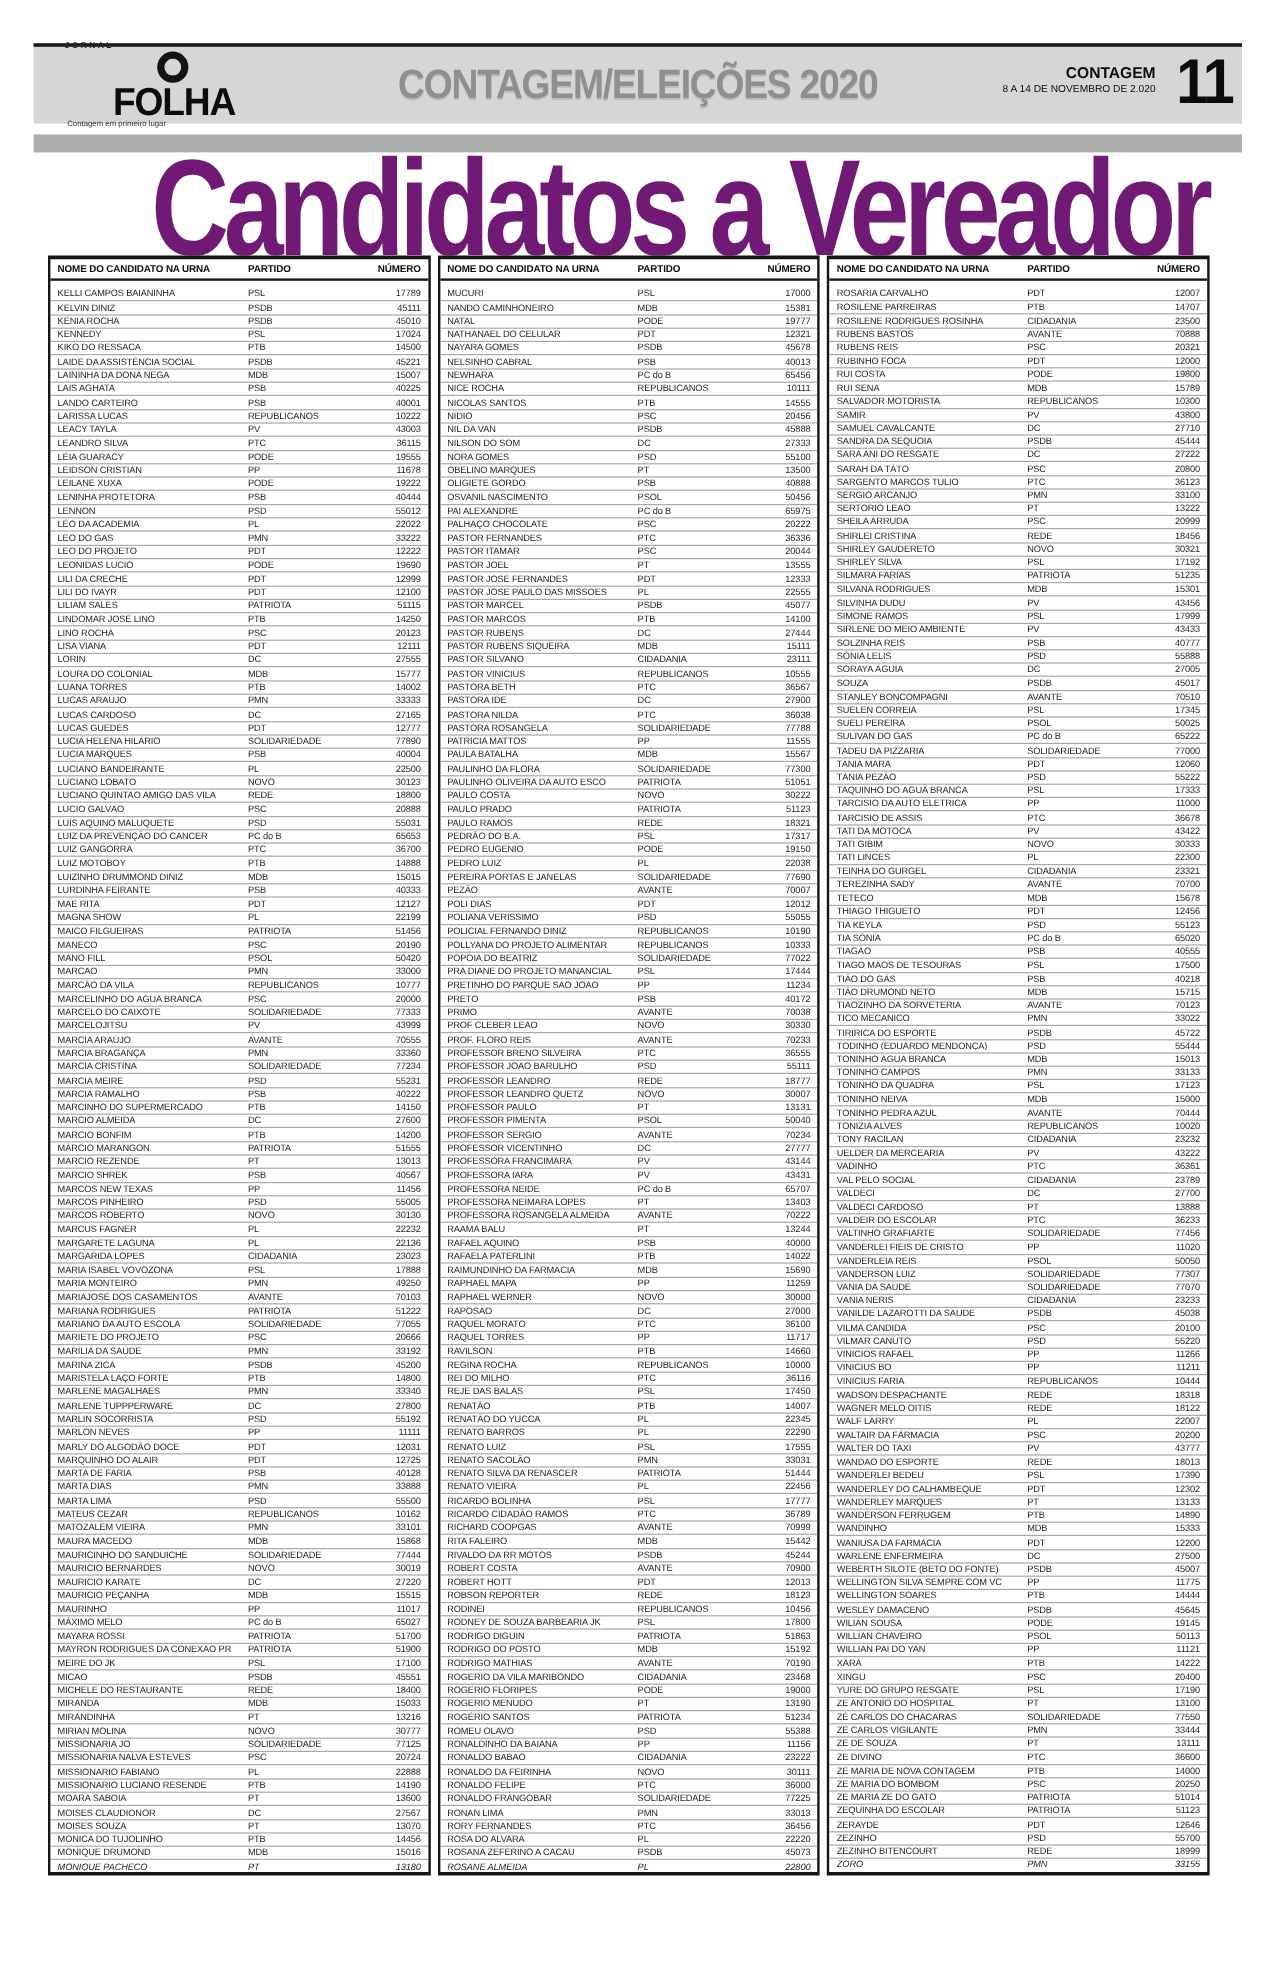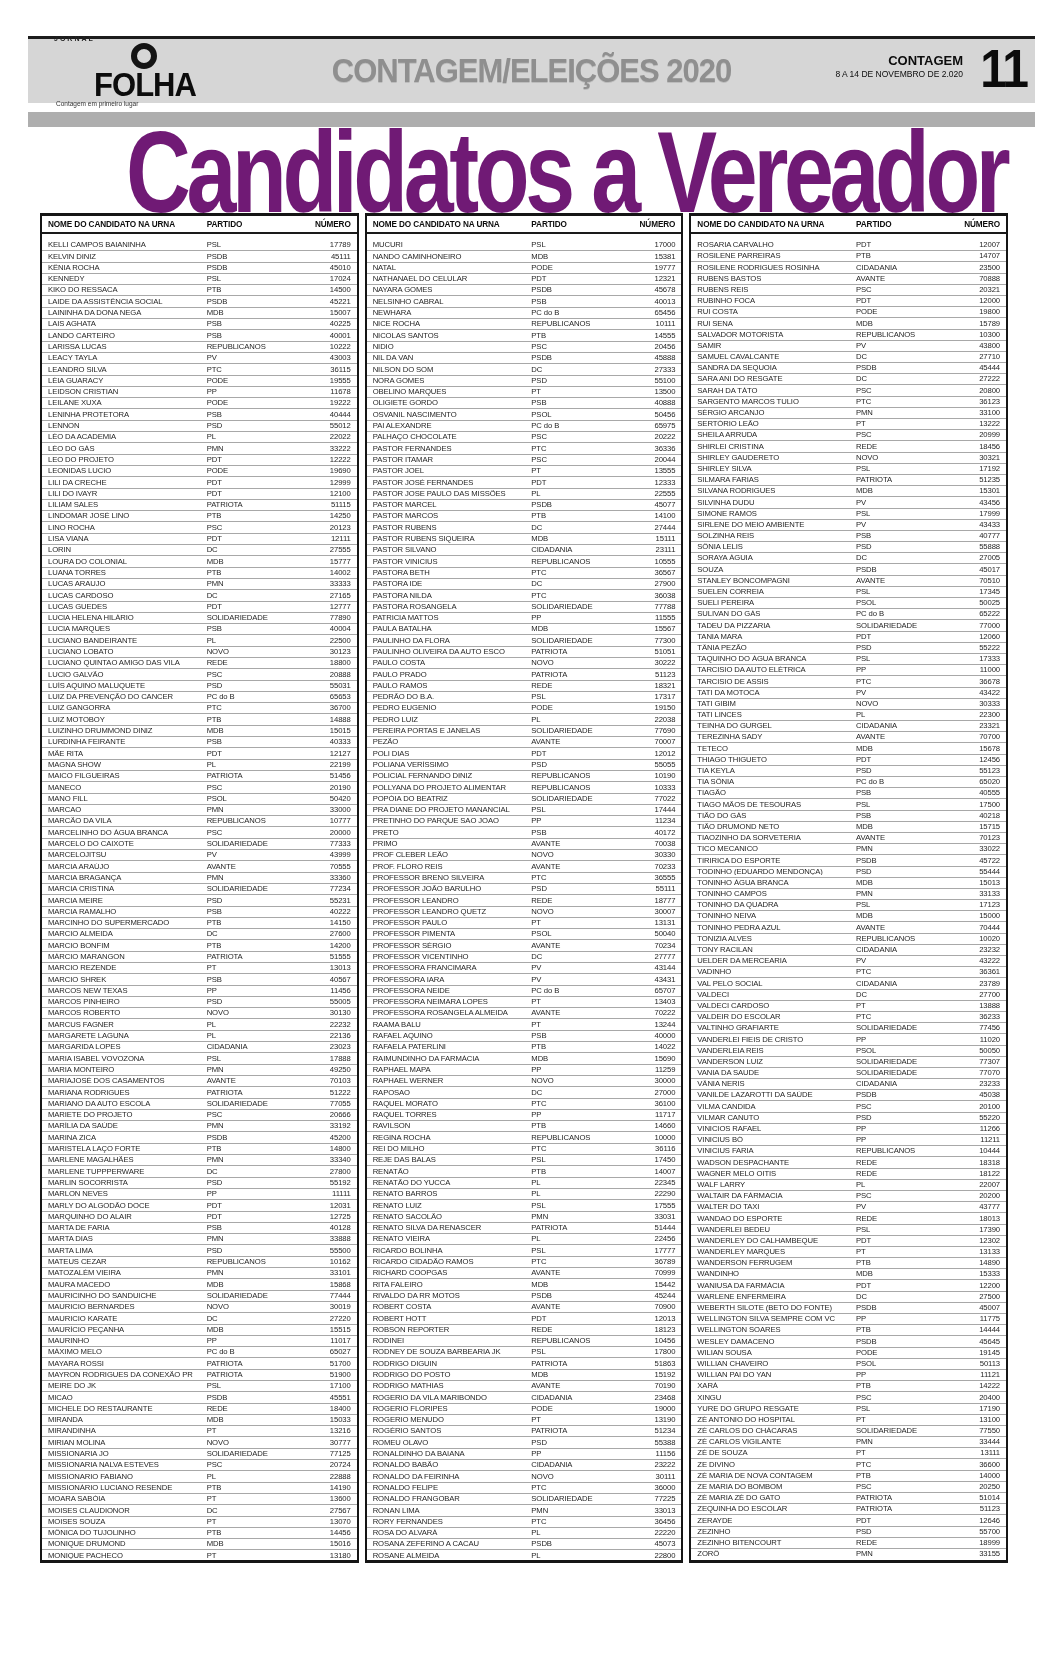--- a/index.html
+++ b/index.html
@@ -54,21 +54,21 @@
   }
   .h-name{flex:1;}
   .h-party{width:98px;}
   .h-num{width:46px;text-align:right;}
   .rows{height:1320px;display:flex;flex-direction:column;padding-top:6px;}
   .row{
     flex:1;display:flex;align-items:center;padding:0 6px;
     border-bottom:1px solid #a8a8a8;
     font-size:7.7px;color:#1f1f1f;letter-spacing:-0.1px;line-height:1;
   }
-  .row:last-child{border-bottom:none;}
+  .row:last-child{border-bottom:none;font-style:italic;}
   .c-name{flex:1;white-space:nowrap;overflow:hidden;}
   .c-party{width:98px;white-space:nowrap;}
   .c-num{width:46px;text-align:right;}
 </style>
 </head>
 <body>
 
 <div class="banner-wrap">
   <div class="banner">
     <div class="logo-block">

